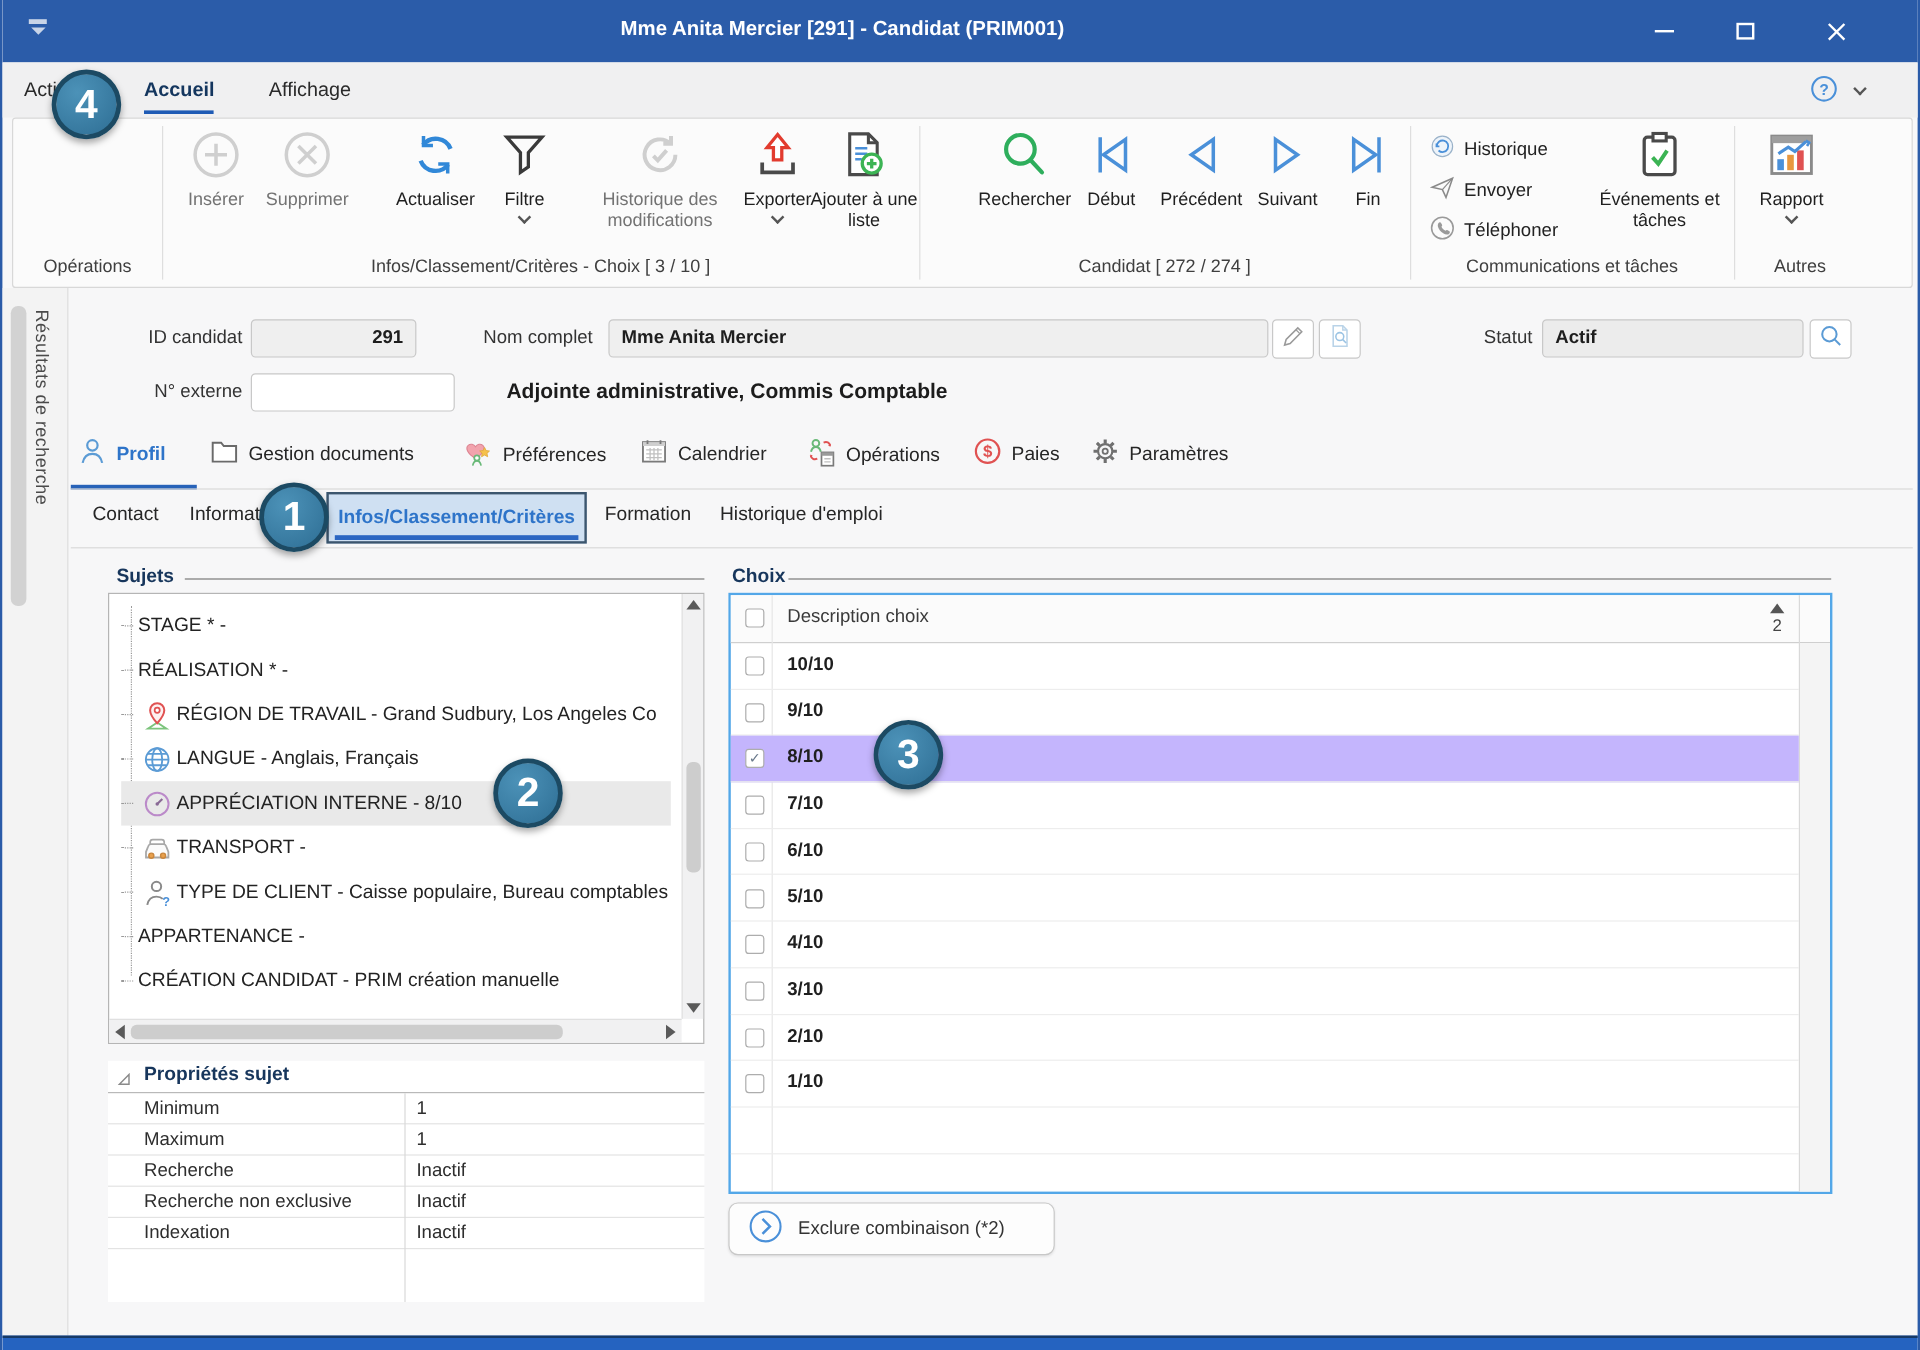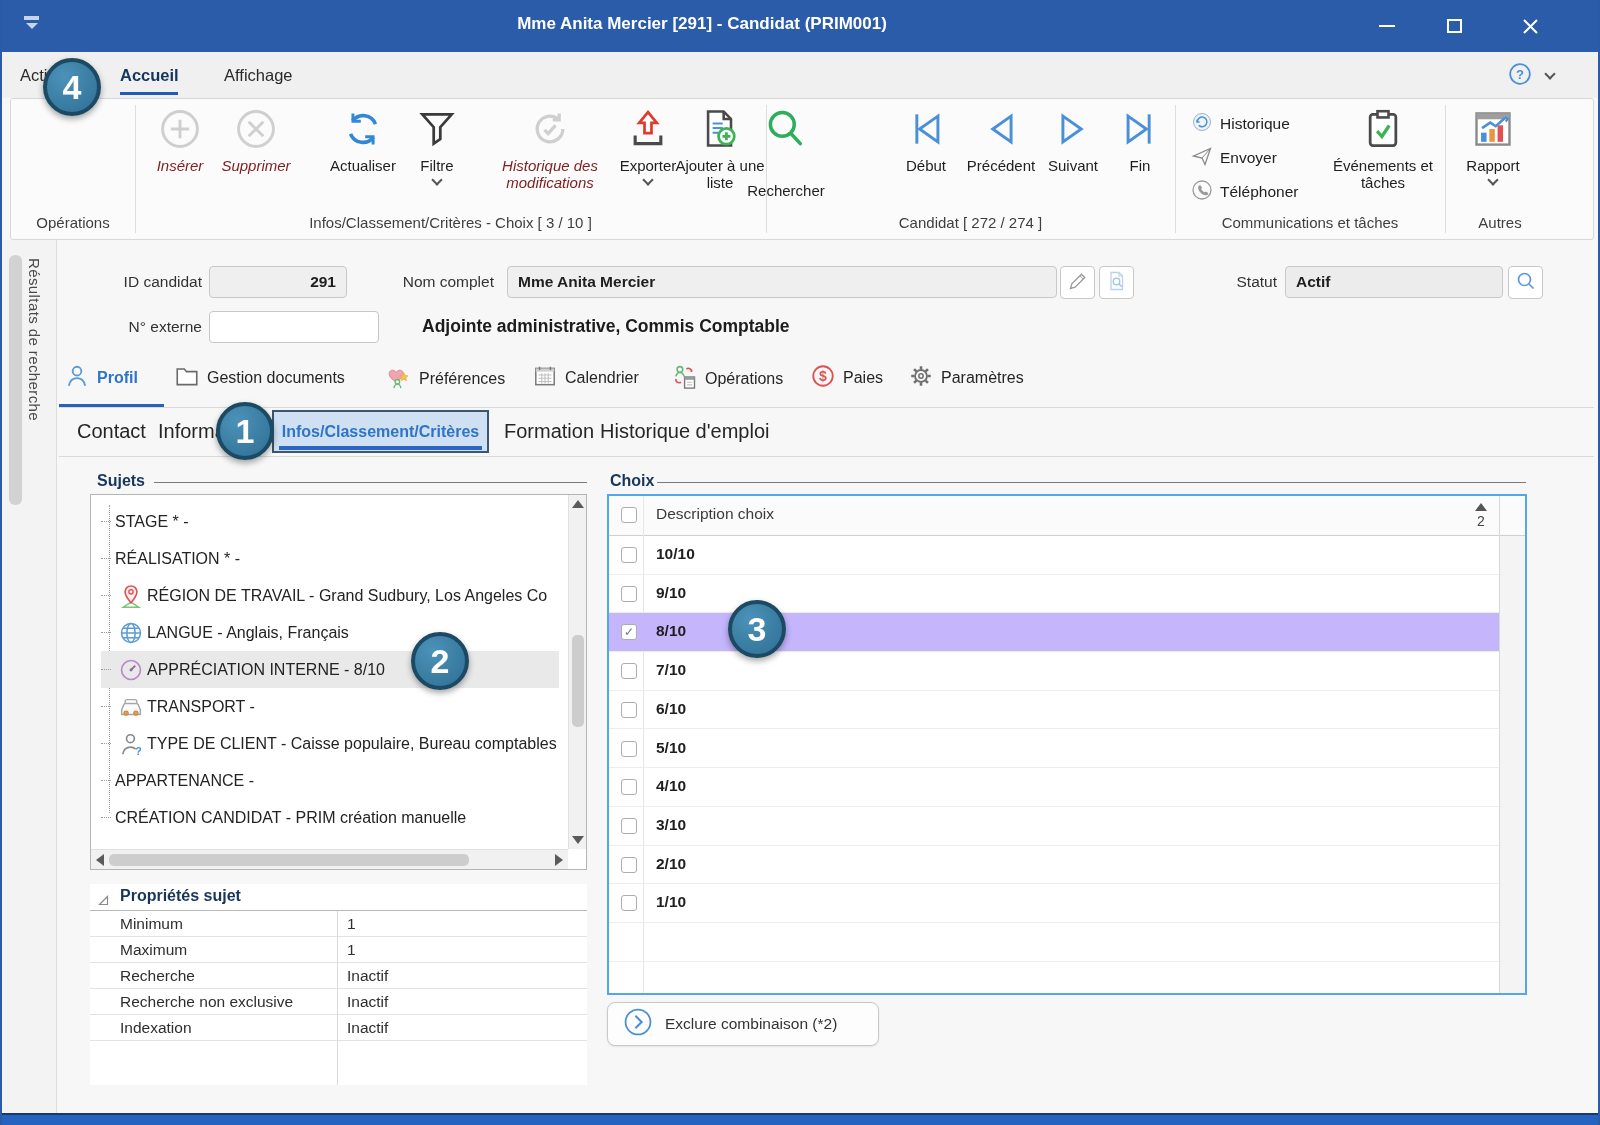--- a/index.html
+++ b/index.html
@@ -18,42 +18,42 @@
 .menu-item { top:14px; font-size:16.5px; color:#2a2a2a; }
 .menu-item.active { color:#14365e; font-weight:bold; }
 .accueil-underline { top:92px; height:3px; background:#1f5bb5; }
 
 
 .ribbon { left:8px; top:98px; width:1584px; height:142px; background:#fbfbfb; border:1px solid #d8d8d8; border-radius:3px; }
 .rsep { width:1px; top:6px; height:128px; background:#dedede; }
 .group-label { top:112px; height:24px; font-size:15px; color:#3f3f3f; text-align:center; line-height:24px; }
 .rbtn { display:flex; flex-direction:column; align-items:center; font-size:15px; color:#1f1f1f; text-align:center; cursor:pointer; }
 .rbtn .lbl { margin-top:3px; line-height:1.15; }
-.rbtn.disabled { color:#7f1d1d; cursor:default;font-style:italic; }
+.rbtn.disabled { color:#737373; cursor:default; }
 .chev { width:8px; height:8px; border-right:2px solid #555; border-bottom:2px solid #555; transform:rotate(45deg); margin-top:2px; }
 .rsmall { display:flex; align-items:center; gap:7px; font-size:15.5px; color:#222; cursor:pointer; }
 
 
 .sidebar { left:0; top:240px; width:55px; height:873px; background:#f3f3f3; border-right:1px solid #dedede; }
 .side-handle { left:7px; top:255px; width:13px; height:250px; background:#d2d2d2; border-radius:6px; }
 .vtext { left:24px; top:258px; writing-mode:vertical-rl; font-size:15px; color:#4a4a4a; letter-spacing:.4px; }
 
 
 .flabel { font-size:15.5px; color:#333; text-align:right; }
 .field { height:32px; border:1px solid #c8c8c8; border-radius:4px; background:#efefef; font-size:15.5px; color:#1e1e1e; display:flex; align-items:center; padding:0 10px; }
 .field.white { background:#fff; }
 .field b { font-weight:600; }
 .sq-btn { width:35px; height:33px; background:#fff; border:1px solid #c8c8c8; border-radius:4px; display:flex; align-items:center; justify-content:center; cursor:pointer; }
 .job-title { font-size:17.5px; font-weight:bold; color:#1c1c1c; }
 
 
 .tab { display:flex; align-items:center; gap:7px; font-size:16px; color:#262626; cursor:pointer; }
 .tab.active { color:#2e74c9; font-weight:bold; }
 .tab-underline { height:4px; background:#2762b8; }
-.subtab { font-size:20px; color:#262626; cursor:pointer; }
+.subtab { font-size:16px; color:#262626; cursor:pointer; }
 .subtab-active-box { background:#cfe0f2; border:2px solid #3c566e; display:flex; align-items:center; justify-content:center; font-size:16px; color:#2e74c9; font-weight:bold; cursor:pointer; }
 .subtab-ul { position:absolute; left:5px; right:5px; bottom:1px; height:4px; background:#2b66c2; }
 .hline { background:#d9d9d9; height:1px; }
 
 
 .gb-label { font-size:16px; font-weight:bold; color:#17365c; }
 .gb-line { height:1px; background:#7a7a7a; }
 .panel { background:#fff; border:1px solid #b5b5b5; }
 
 
@@ -203,21 +203,21 @@
           <path d="M5.5 2.5h8.5l4 4V21H5.5z" stroke="#4a4a4a" stroke-width="1.4" fill="#fff"></path>
           <path d="M14 2.5v4h4" stroke="#4a4a4a" stroke-width="1.4"></path>
           <path d="M8 9h5.5M8 11.5h5.5M8 14h3" stroke="#4a90d9" stroke-width="1.1"></path>
           <circle cx="15.5" cy="16" r="4.3" stroke="#3cb454" stroke-width="1.5" fill="#fff"></circle>
           <path d="M15.5 13.8v4.4M13.3 16h4.4" stroke="#3cb454" stroke-width="1.5"></path>
         </svg>
       </span>
       <span class="lbl">Ajouter à une liste</span>
     </div>
 
-    <div class="abs rbtn" style="left:720px;top:8px;width:110px;gap:25px;">
+    <div class="abs rbtn" style="left:788px;top:8px;width:110px;">
       <span>
         <svg width="44" height="44" viewBox="0 0 24 24" fill="none" stroke="#2eae5c" stroke-width="1.9">
           <circle cx="10" cy="9.5" r="6.5"></circle>
             <path d="M14.8 14.6l5 5.4" stroke-linecap="round"></path>
         </svg>
       </span>
       <span class="lbl">Rechercher</span>
     </div>
     <div class="abs rbtn" style="left:885px;top:8px;width:60px;">
       <span>

